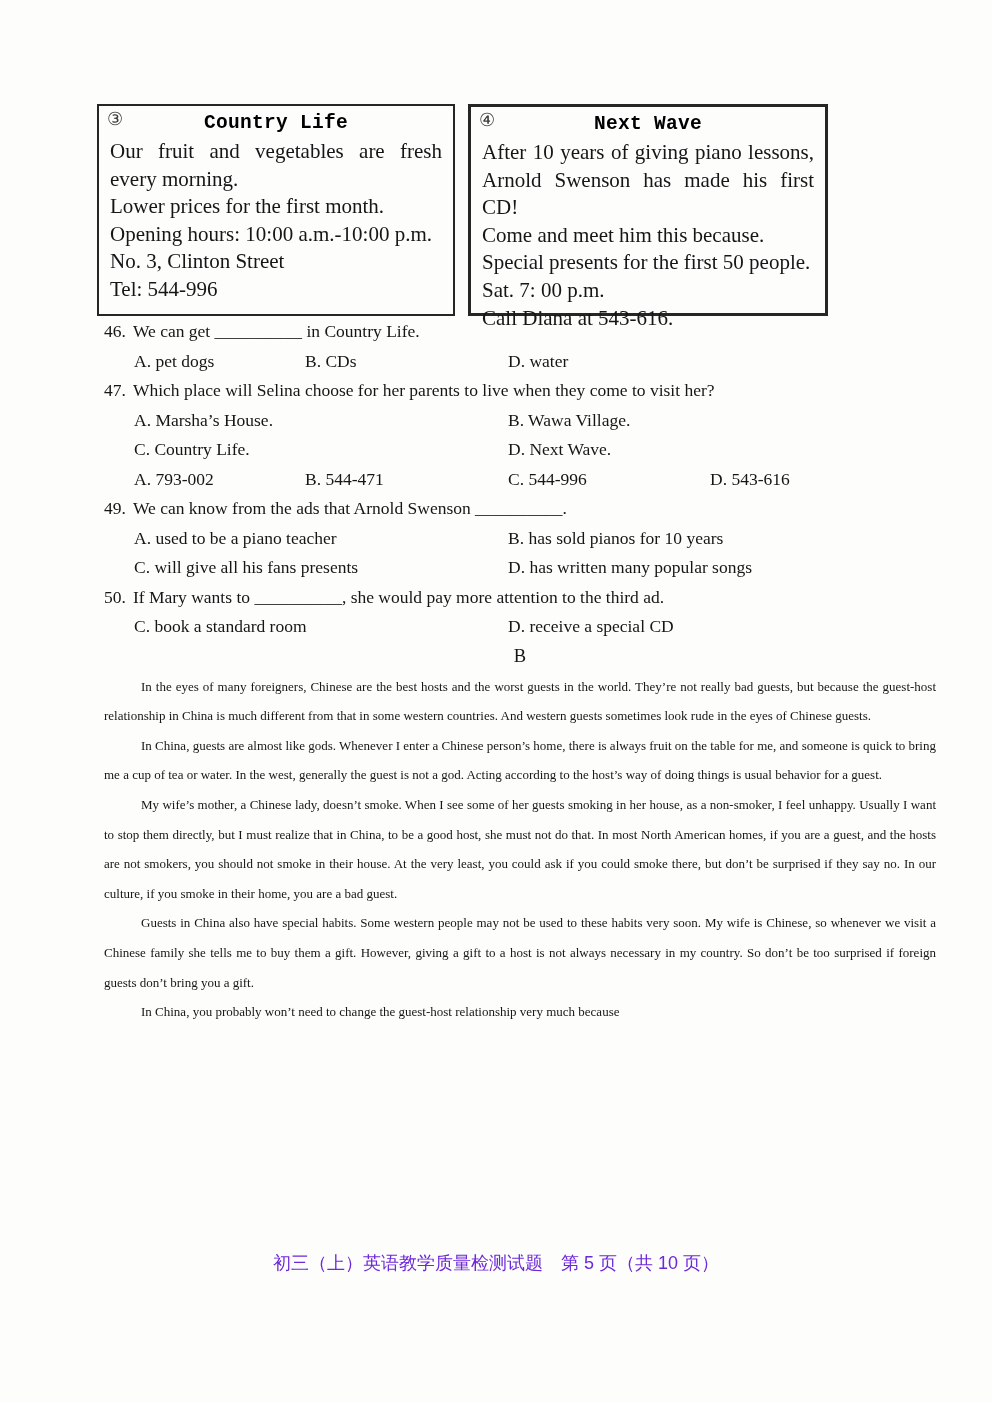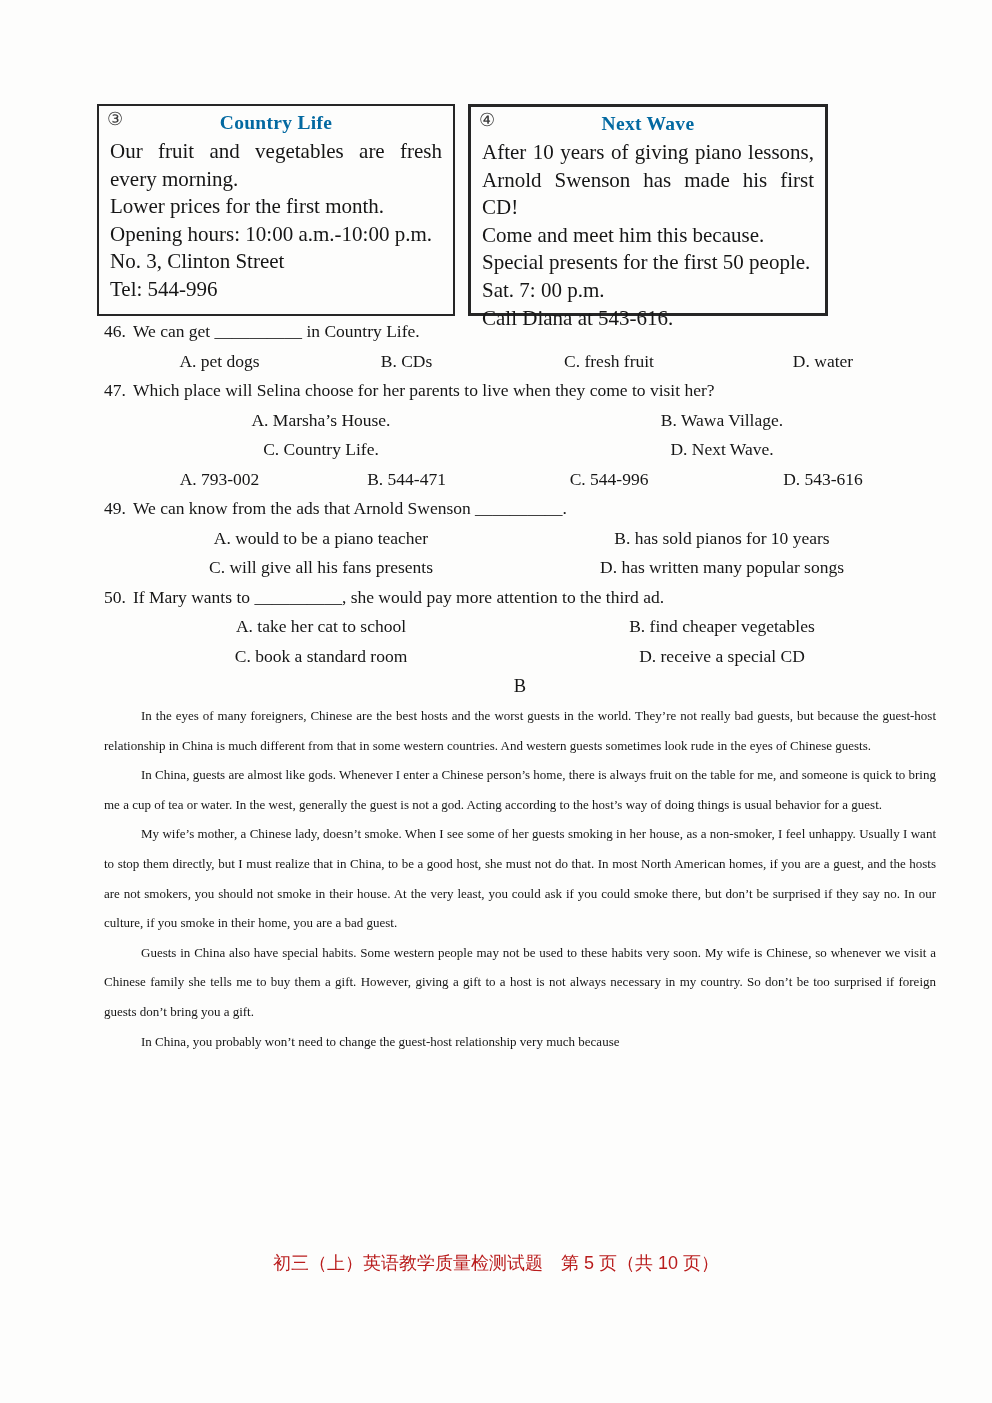--- a/index.html
+++ b/index.html
@@ -33,26 +33,26 @@
   .ad-box.heavy { width: 360px; border-width: 3px; }
   .ad-num {
     position: absolute;
     top: 2px;
     left: 8px;
     font-size: 18px;
     color: #3a3a3a;
   }
   .ad-title {
     text-align: center;
-    font-family: Liberation Serif, serif;
+    font-family: Liberation Mono, monospace;
     font-weight: 700;
     font-size: 19.5px;
     letter-spacing: 0.3px;
     margin: 3px 0 4px 0;
-    color: #0369a1;
+    color: #000000;
   }
   .ad-body p {
     margin: 0;
     font-size: 21px;
     line-height: 27.6px;
     text-align: justify;
   }
 
   
   .qa {
@@ -62,21 +62,20 @@
     width: 832px;
     font-size: 17.5px;
     margin-left: 24px;
   }
   .q-row { line-height: 29.55px; }
   .q-num { margin-right: 7px; }
   .opts {
     padding-left: 30px;
     line-height: 29.55px;
     display: grid;
-    text-align: center;
   }
   .opts.four { grid-template-columns: 171px 203px 202px auto; }
   .opts.two  { grid-template-columns: 374px auto; }
   .opt { white-space: nowrap; }
 
   .section-label {
     text-align: center;
     line-height: 29.55px;
     font-size: 18.5px;
   }
@@ -92,21 +91,21 @@
 
   
   .footer {
     position: absolute;
     left: 0;
     right: 0;
     top: 1251px;
     text-align: center;
     font-family: "Liberation Sans", sans-serif;
     font-size: 18px;
-    color: #b91c1c;
+    color: #6d28d9;
   }
 </style>
 </head>
 <body>
 
 <div class="page">
 
   <div class="ads-row">
 
     <div class="ad-box">
@@ -136,21 +135,20 @@
   </div>
 
   <div class="qa">
 
     <div class="q-row">
       <span class="q-num">46.</span><span class="q-text">We can get __________ in Country Life.</span>
     </div>
     <div class="opts four">
       <span class="opt">A. pet dogs</span>
       <span class="opt">B. CDs</span>
-      <span class="opt">C. fresh fruit</span>
       <span class="opt">D. water</span>
     </div>
 
     <div class="q-row">
       <span class="q-num">47.</span><span class="q-text">Which place will Selina choose for her parents to live when they come to visit her?</span>
     </div>
     <div class="opts two">
       <span class="opt">A. Marsha’s House.</span>
       <span class="opt">B. Wawa Village.</span>
     </div>
@@ -163,34 +161,30 @@
       <span class="opt">A. 793-002</span>
       <span class="opt">B. 544-471</span>
       <span class="opt">C. 544-996</span>
       <span class="opt">D. 543-616</span>
     </div>
 
     <div class="q-row">
       <span class="q-num">49.</span><span class="q-text">We can know from the ads that Arnold Swenson __________.</span>
     </div>
     <div class="opts two">
-      <span class="opt">A. would to be a piano teacher</span>
+      <span class="opt">A. used to be a piano teacher</span>
       <span class="opt">B. has sold pianos for 10 years</span>
     </div>
     <div class="opts two">
       <span class="opt">C. will give all his fans presents</span>
       <span class="opt">D. has written many popular songs</span>
     </div>
 
     <div class="q-row">
       <span class="q-num">50.</span><span class="q-text">If Mary wants to __________, she would pay more attention to the third ad.</span>
-    </div>
-    <div class="opts two">
-      <span class="opt">A. take her cat to school</span>
-      <span class="opt">B. find cheaper vegetables</span>
     </div>
     <div class="opts two">
       <span class="opt">C. book a standard room</span>
       <span class="opt">D. receive a special CD</span>
     </div>
 
     <div class="section-label">B</div>
 
     <div class="passage">
       <p>In the eyes of many foreigners, Chinese are the best hosts and the worst guests in the world. They’re not really bad guests, but because the guest-host relationship in China is much different from that in some western countries. And western guests sometimes look rude in the eyes of Chinese guests.</p>

